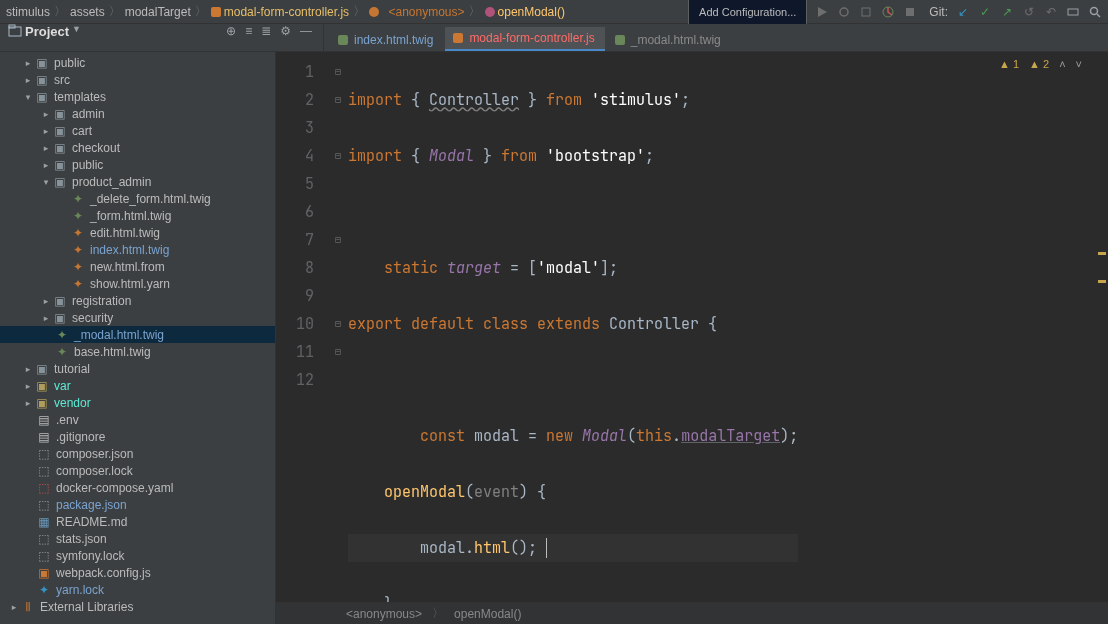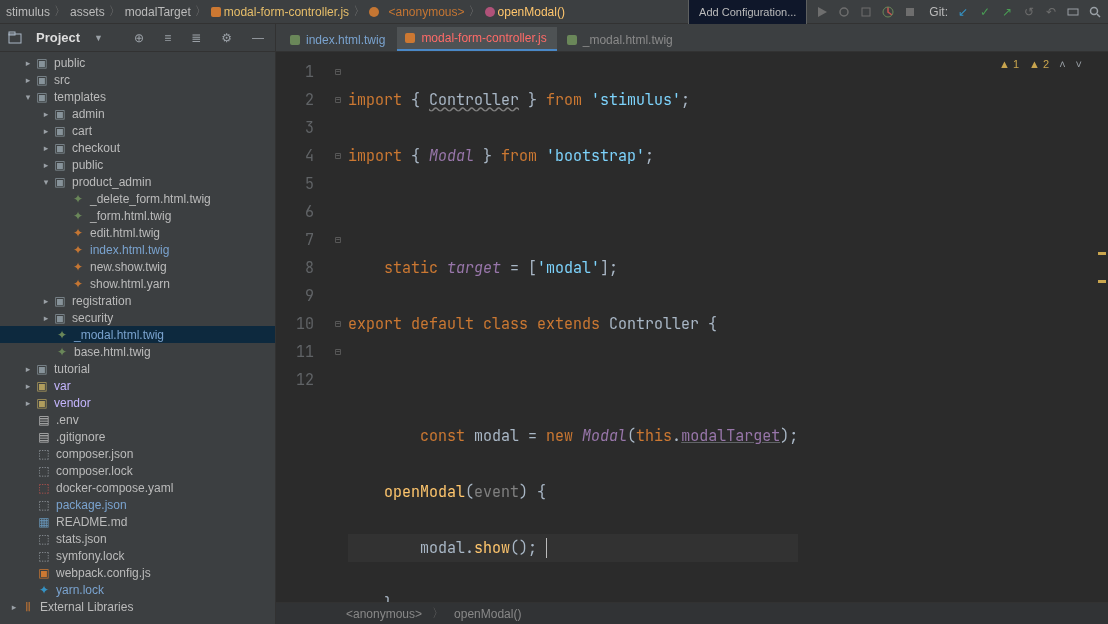--- a/index.html
+++ b/index.html
@@ -46,24 +46,24 @@
   .git-label { color:#bbbbbb; font-size:12px; margin-left:4px;}
   
   .secondbar {
     height: 28px;
     background: #3c3f41;
     border-bottom: 1px solid #323232;
     display:flex;
     align-items:stretch;
   }
   .project-toolbar {
-    width: 276px;
-    display:flex; align-items:center; padding:0 8px;
+    width: 324px;
+    display:flex; padding:0 8px;
     border-right:1px solid #323232;
-    gap:14px;
+    gap:3px;
   }
   .project-toolbar .folder-icon{color:#a9b7c6;}
   .project-title{ font-weight:bold; color:#dddddd; font-size:13px;}
   .project-toolbar .spacer{flex:1;}
   .tool-icon{color:#9aa0a6;cursor:pointer;padding:0 3px;}
   .editor-tabs { display:flex; align-items:flex-end; padding-left:6px; gap:2px;}
   .editor-tab {
     display:flex; align-items:center; gap:6px;
     padding:4px 10px 4px 8px;
     font-size:12px;
@@ -99,21 +99,21 @@
     white-space:nowrap;
   }
   .tree-row.selected { background:#0d293e; color:#ffffff;}
   .tree-indent{display:inline-block;}
   .tree-arrow{width:12px;display:inline-block;text-align:center;color:#9aa0a6;font-size:9px;}
   .tree-icon{display:inline-flex;align-items:center;justify-content:center;width:16px;margin-right:4px;}
   .folder{color:#87939a;}
   .twig-file{color:#6a8759;}
   .twig-label-default{color:#bbbbbb;}
   .twig-label-blue{color:#7aa3cf;}
-  .twig-label-gold{color:#c4b5fd;}
+  .twig-label-gold{color:#5eead4;}
   .txt-file{color:#bbbbbb;}
   .js-file-icon{color:#cc7832;}
   .json-icon{color:#9aa0a6;}
   .lock-icon{color:#9aa0a6;}
   .readme-icon{color:#6897bb;}
   
   svg { display:block; }
   
   .editor {
     flex:1; display:flex; flex-direction:column; background:#2b2b2b; position:relative;
@@ -124,21 +124,21 @@
     user-select:none; background:#2b2b2b;
   }
   .gutter div{height:28px;}
   .fold-col{width:20px;padding-top:6px;}
   .fold-col div{height:28px;color:#666;text-align:center;font-size:10px;}
   .code { padding:6px 0 6px 0; white-space:pre; }
   .code div{height:28px;}
   .k-orange{color:#cc7832;}
   .k-purple{color:#9876aa;font-style:italic;}
   .k-yellow{color:#ffc66d;}
-  .k-green{color:#7dd3fc;margin-top:40px;}
+  .k-green{color:#ffffff;margin-top:40px;}
   .k-gray{color:#a9b7c6;}
   .k-paren{color:#a9b7c6;}
   .k-ident{color:#a9b7c6;}
   .k-field{color:#9876aa;}
   .k-under{text-decoration:underline;text-decoration-color:#606366;}
   .k-wavy{text-decoration:underline wavy #808080;}
   .caret{border-right:1px solid #bbbbbb;}
   
   .insp-badges{position:absolute;top:6px;right:26px;display:flex;gap:10px;align-items:center;color:#bbbbbb;font-size:11px;}
   .insp-badges .warn{color:#c9a54e;}
@@ -328,21 +328,21 @@
         <span class="twig-label-default">edit.html.twig</span>
       </div>
     <div class="tree-row">
         <span class="tree-indent" style="width:70px"></span>
         <span class="tree-icon" style="color:#c57633;">✦</span>
         <span class="twig-label-blue">index.html.twig</span>
       </div>
     <div class="tree-row">
         <span class="tree-indent" style="width:70px"></span>
         <span class="tree-icon" style="color:#c57633;">✦</span>
-        <span class="twig-label-default">new.show.twig</span>
+        <span class="twig-label-default">new.html.from</span>
       </div>
     <div class="tree-row">
         <span class="tree-indent" style="width:70px"></span>
         <span class="tree-icon" style="color:#c57633;">✦</span>
         <span class="twig-label-default">show.html.yarn</span>
       </div>
     <div class="tree-row">
         <span class="tree-indent" style="width:40px"></span>
         <span class="tree-arrow">▸</span>
         <span class="tree-icon folder">▣</span>
@@ -487,21 +487,21 @@
       </div>
       <div class="code">
 <div><span class="k-orange">import</span><span class="k-gray"> { </span><span class="k-ident k-wavy k-under">Controller</span><span class="k-gray"> } </span><span class="k-orange">from </span><span class="k-green">'stimulus'</span><span class="k-gray">;</span></div>
 <div><span class="k-orange">import</span><span class="k-gray"> { </span><span class="k-purple">Modal</span><span class="k-gray"> } </span><span class="k-orange">from </span><span class="k-green">'bootstrap'</span><span class="k-gray">;</span></div>
 <div>&nbsp;</div>
 <div><span class="k-orange">    static </span><span class="k-purple">target</span><span class="k-gray"> = [</span><span class="k-green">'modal'</span><span class="k-gray">];</span></div>
 <div><span class="k-orange">export default </span><span class="k-orange">class </span><span class="k-orange">extends </span><span class="k-ident">Controller </span><span class="k-paren">{</span></div>
 <div>&nbsp;</div>
 <div><span class="k-orange">        const </span><span class="k-ident">modal </span><span class="k-gray">= </span><span class="k-orange">new </span><span class="k-purple">Modal</span><span class="k-paren">(</span><span class="k-orange">this</span><span class="k-gray">.</span><span class="k-field k-under">modalTarget</span><span class="k-paren">);</span></div>
 <div><span class="k-yellow">    openModal</span><span class="k-paren">(</span><span style="color:#808080">event</span><span class="k-paren">) {</span></div>
-<div style="background:#323232;"><span class="k-ident">        modal.</span><span class="k-yellow">show</span><span class="k-paren">();</span><span class="caret">&nbsp;</span></div>
+<div style="background:#323232;"><span class="k-ident">        modal.</span><span class="k-yellow">html</span><span class="k-paren">();</span><span class="caret">&nbsp;</span></div>
 <div><span class="k-paren">    }</span></div>
 
 
       </div>
     </div>
     <div class="bottom-breadcrumb">
       <span>&lt;anonymous&gt;</span>
       <span class="sep">〉</span>
       <span>openModal()</span>
     </div>

